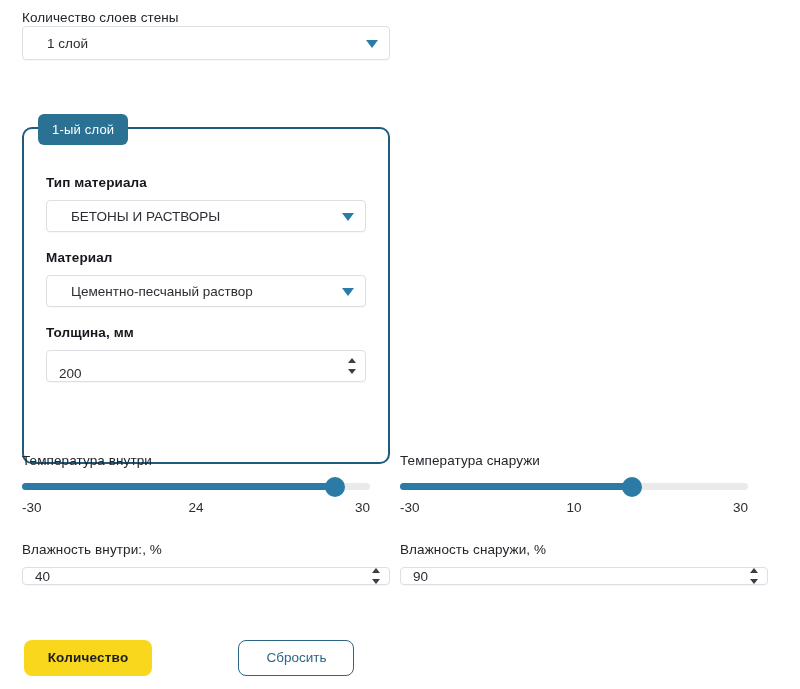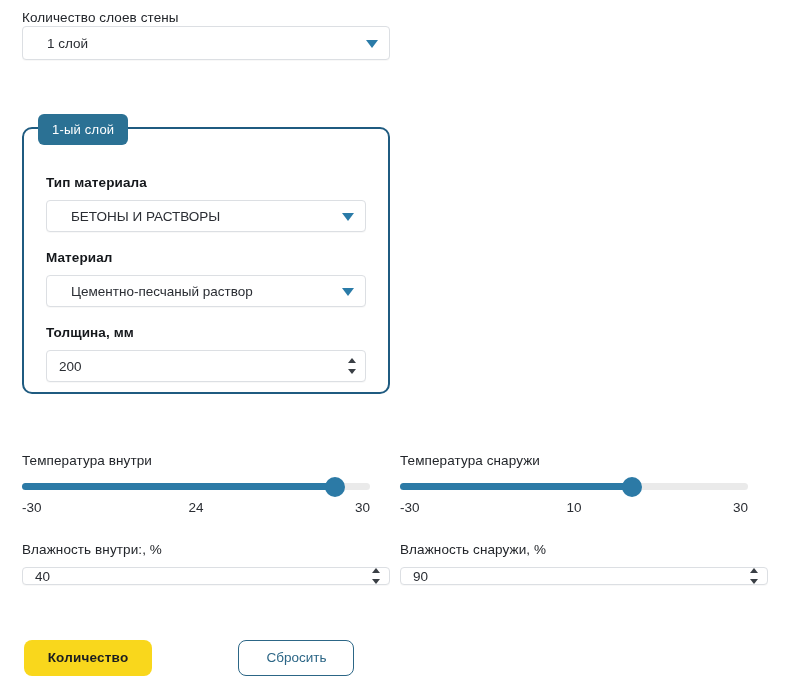--- a/index.html
+++ b/index.html
@@ -72,21 +72,21 @@
 
   
   .number-wrap {
     position: relative;
     box-sizing: border-box;
     background: #ffffff;
     border: 1px solid #dcdfe3;
     border-radius: 4px;
     height: 32px;
     display: flex;
-    align-items: center;
+    align-items: flex-end;
     padding: 0 28px 0 12px;
     box-shadow: 0 1px 1px rgba(16,24,40,0.03);
   }
   .number-value {
     font-size: 13.5px;
     color: #2a2d33;
   }
   .spinner {
     position: absolute;
     right: 9px;
@@ -118,21 +118,21 @@
   }
   .layers-count-block .field-label { margin-bottom: 8px; }
   .layers-count-block .select-wrap { height: 34px; }
 
   
   .layer-panel {
     position: absolute;
     left: 22px;
     top: 127px;
     width: 368px;
-    height: 267px;
+    height: 337px;
     box-sizing: border-box;
     border: 2px solid #1f5b80;
     border-radius: 10px;
     background: #ffffff;
   }
   .layer-badge {
     position: absolute;
     left: 14px;
     top: -15px;
     background: #2b7194;

